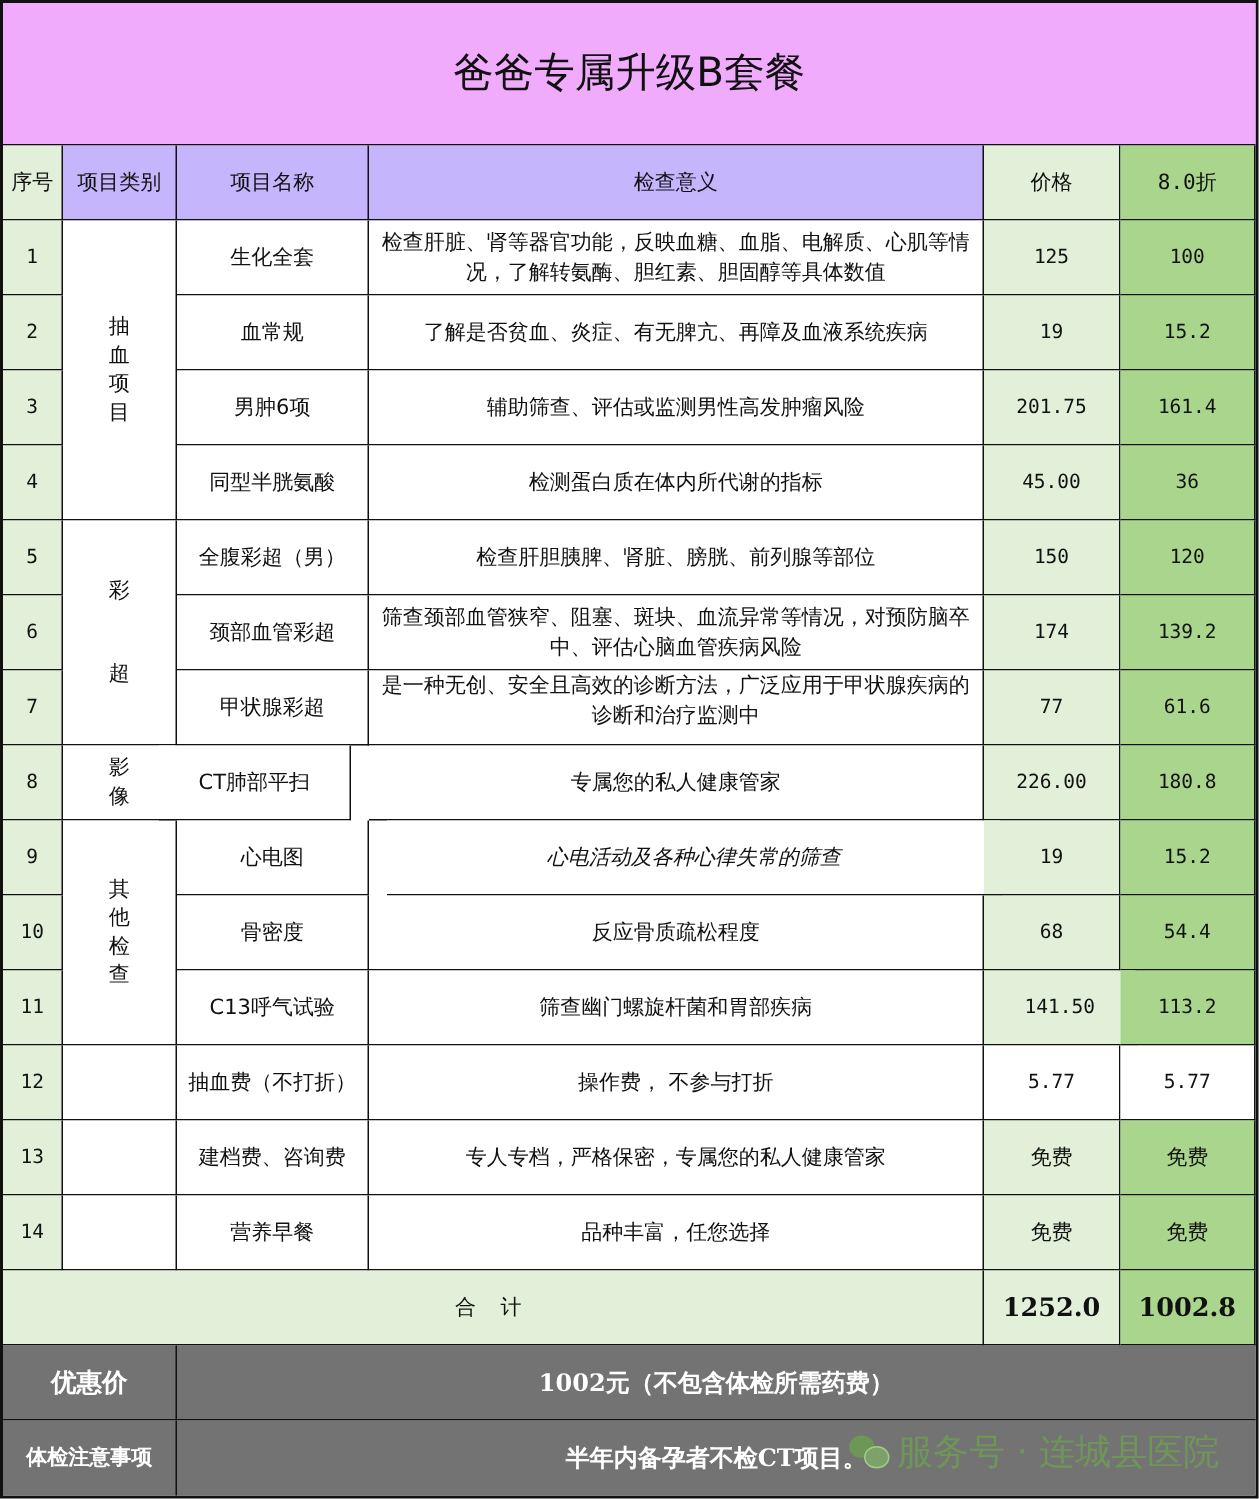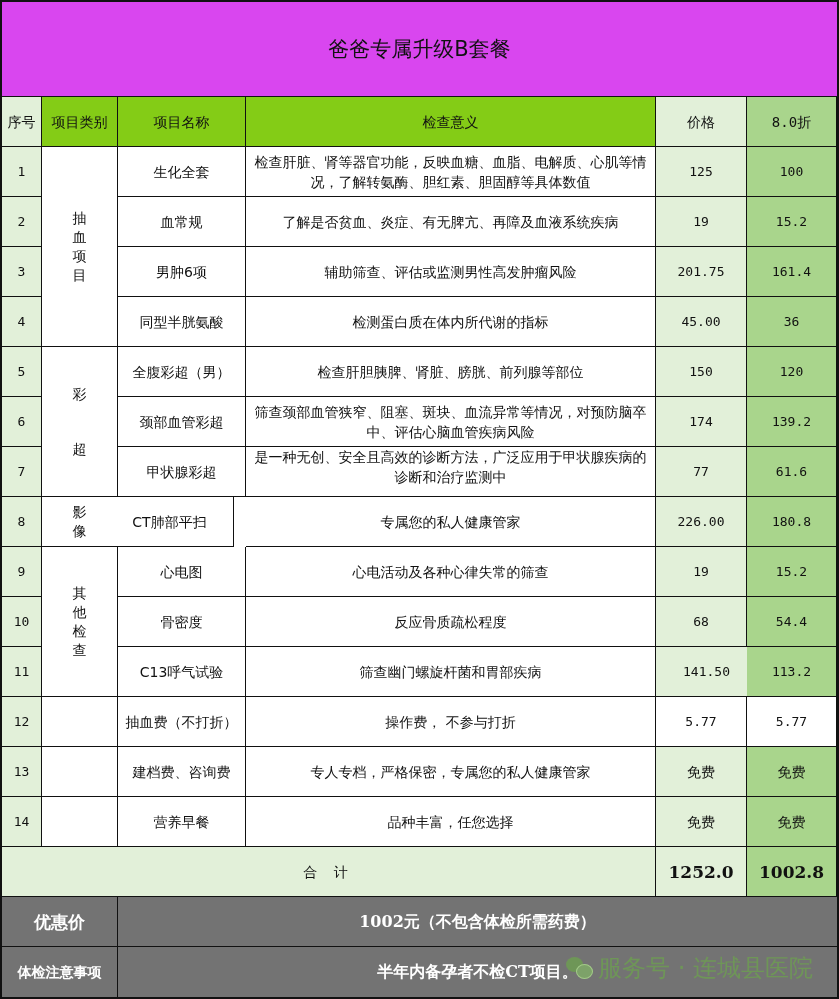--- a/index.html
+++ b/index.html
@@ -1,20 +1,20 @@
 <!DOCTYPE html>
 <html><head>
 <meta charset="utf-8">
 <style>
   html, body { margin:0; padding:0; background:#ffffff; }
   body { width:839px; height:999px; overflow:hidden; font-family:"DejaVu Sans", "Liberation Sans", sans-serif; }
   .sheet { position:absolute; left:0; top:0; width:835px; height:995px; border:2px solid #111; box-sizing:content-box; }
   .cell { position:absolute; box-sizing:border-box; border-right:1.5px solid #111; border-bottom:1.5px solid #111; display:flex; align-items:center; justify-content:center; text-align:center; color:#111; font-size:14px; line-height:20px; overflow:hidden; }
-  .title { left:0; top:0; width:835px; height:95px; background:#d946ef; font-size:21px; border-right:none; }
-  .hdr { background:#84cc16; font-size:14px; }
+  .title { left:0; top:0; width:835px; height:95px; background:#f0abfc; font-size:27px; border-right:none; }
+  .hdr { background:#c4b5fd; font-size:14px; }
   .lg { background:#e2f0d9; }
   .dg { background:#a9d58c; }
   .wh { background:#ffffff; }
   .seq { background:#e2f0d9; font-family:"DejaVu Sans Mono", "Liberation Mono", monospace; font-size:13px; }
   .num { font-family:"DejaVu Sans Mono", "Liberation Mono", monospace; font-size:13px; }
   .vert { flex-direction:column; line-height:19px; }
   .desc { padding:0 2px; line-height:20px; font-size:14px; }
   .total-label { background:#e2f0d9; letter-spacing:6px; }
   .total-num { font-family:"DejaVu Serif", "Liberation Serif", serif; font-weight:bold; font-size:17px; }
   .promo { background:#737373; color:#ffffff; font-weight:bold; font-family:"DejaVu Serif", "Liberation Serif", serif; font-size:16px; }
@@ -106,21 +106,21 @@
   <div class="cell dg num" style="left:745px;top:445px;width:90px;height:50px;">61.6</div>
 
   <div class="cell seq" style="left:0;top:495px;width:40px;height:50px;">8</div>
   <div class="cell wh" style="left:104px;top:495px;width:128px;height:50px;">CT肺部平扫</div>
   <div class="cell wh desc" style="left:244px;top:495px;width:410px;height:50px;">专属您的私人健康管家</div>
   <div class="cell lg num" style="left:654px;top:495px;width:91px;height:50px;">226.00</div>
   <div class="cell dg num" style="left:745px;top:495px;width:90px;height:50px;">180.8</div>
 
   <div class="cell seq" style="left:0;top:545px;width:40px;height:50px;">9</div>
   <div class="cell wh" style="left:116px;top:545px;width:128px;height:50px;">心电图</div>
-  <div class="cell wh desc" style="left:244px;top:545px;width:410px;height:50px;">心电活动及各种心律失常的筛查</div>
+  <div class="cell wh desc" style="left:256px;top:545px;width:410px;height:50px;font-style:italic;">心电活动及各种心律失常的筛查</div>
   <div class="cell lg num" style="left:654px;top:545px;width:91px;height:50px;">19</div>
   <div class="cell dg num" style="left:745px;top:545px;width:90px;height:50px;">15.2</div>
 
   <div class="cell seq" style="left:0;top:595px;width:40px;height:50px;">10</div>
   <div class="cell wh" style="left:116px;top:595px;width:128px;height:50px;">骨密度</div>
   <div class="cell wh desc" style="left:244px;top:595px;width:410px;height:50px;">反应骨质疏松程度</div>
   <div class="cell lg num" style="left:654px;top:595px;width:91px;height:50px;">68</div>
   <div class="cell dg num" style="left:745px;top:595px;width:90px;height:50px;">54.4</div>
 
   <div class="cell seq" style="left:0;top:645px;width:40px;height:50px;">11</div>

